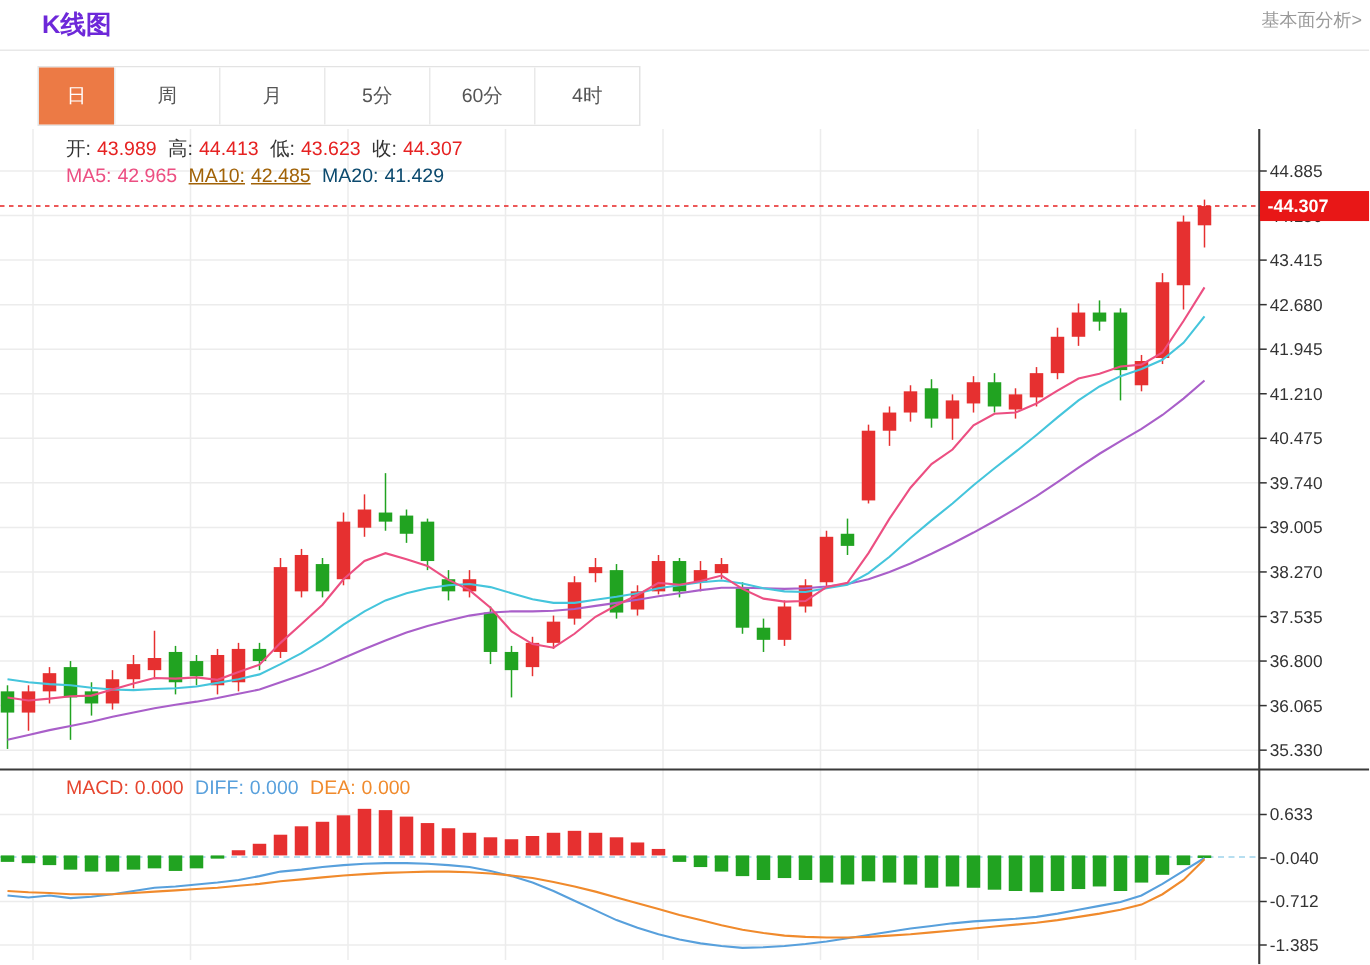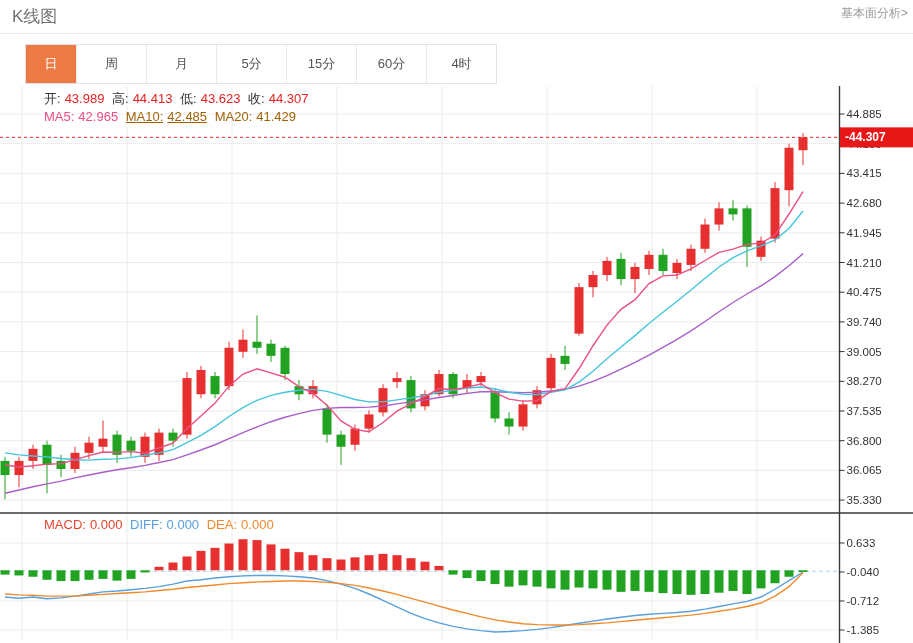--- a/index.html
+++ b/index.html
@@ -1,53 +1,52 @@
 <!DOCTYPE html>
 <html><head>
 <meta charset="utf-8">
 <style>
   html,body{margin:0;padding:0;background:#fff;}
   .page{position:relative;width:913px;height:643px;background:#fff;overflow:hidden;
         font-family:"Liberation Sans","DejaVu Sans",sans-serif;}
-  .page-title{position:absolute;left:12px;top:5px;font-size:17px;font-weight:normal;color:#737373;}
+  .page-title{position:absolute;left:28px;top:5px;font-size:17px;font-weight:bold;color:#6d28d9;}
   .analysis-link{position:absolute;right:5px;top:5px;font-size:12px;color:#999;text-decoration:none;cursor:pointer;}
   .header-divider{position:absolute;left:0;top:33px;width:913px;height:1px;background:#e8e8e8;}
   .tabs{position:absolute;left:25px;top:44px;height:40px;display:flex;box-sizing:border-box;
         border:1px solid #e3e3e3;background:#fff;z-index:3;}
   .tab{width:70px;display:flex;align-items:center;justify-content:center;font-size:13px;color:#555;
        border-left:1px solid #e9e9e9;cursor:pointer;box-sizing:border-box;background:#fff;}
   .tab:first-child{border-left:none;width:50px;}
   .tab.active{background:#ec7a45;color:#fff;}
   .legend{position:absolute;left:44px;white-space:nowrap;font-size:13px;z-index:2;}
   .legend span{margin-right:4px;}
   .grp{margin-right:14px;}
   .lbl-dark{color:#333;}
   .val-red{color:#e62222;}
   .ma5-c{color:#ec4f82;}
   .ma10-c{color:#a16207;text-decoration:underline;}
-  .ma20-c{color:#a16207;}
+  .ma20-c{color:#0c4a6e;}
   .macd-c{color:#e6452e;}
   .diff-c{color:#58a0dc;margin-top:40px;}
   .dea-c{color:#f08a2c;}
   #chart-svg{position:absolute;left:0;top:0;z-index:1;}
 </style>
 </head>
 <body>
 
 <div class="page">
   <div class="page-title">K线图</div>
   <a class="analysis-link">基本面分析&gt;</a>
   <div class="header-divider"></div>
 
   <div class="tabs" id="tabs">
       <div class="tab active">日</div>
       <div class="tab">周</div>
       <div class="tab">月</div>
       <div class="tab">5分</div>
-      <div class="tab">15分</div>
       <div class="tab">60分</div>
       <div class="tab">4时</div>
     </div>
 
   <div class="legend" style="top:90px;">
     <span class="lbl-dark">开:</span><span class="val-red grp">43.989</span>
     <span class="lbl-dark">高:</span><span class="val-red grp">44.413</span>
     <span class="lbl-dark">低:</span><span class="val-red grp">43.623</span>
     <span class="lbl-dark">收:</span><span class="val-red">44.307</span>
   </div>

